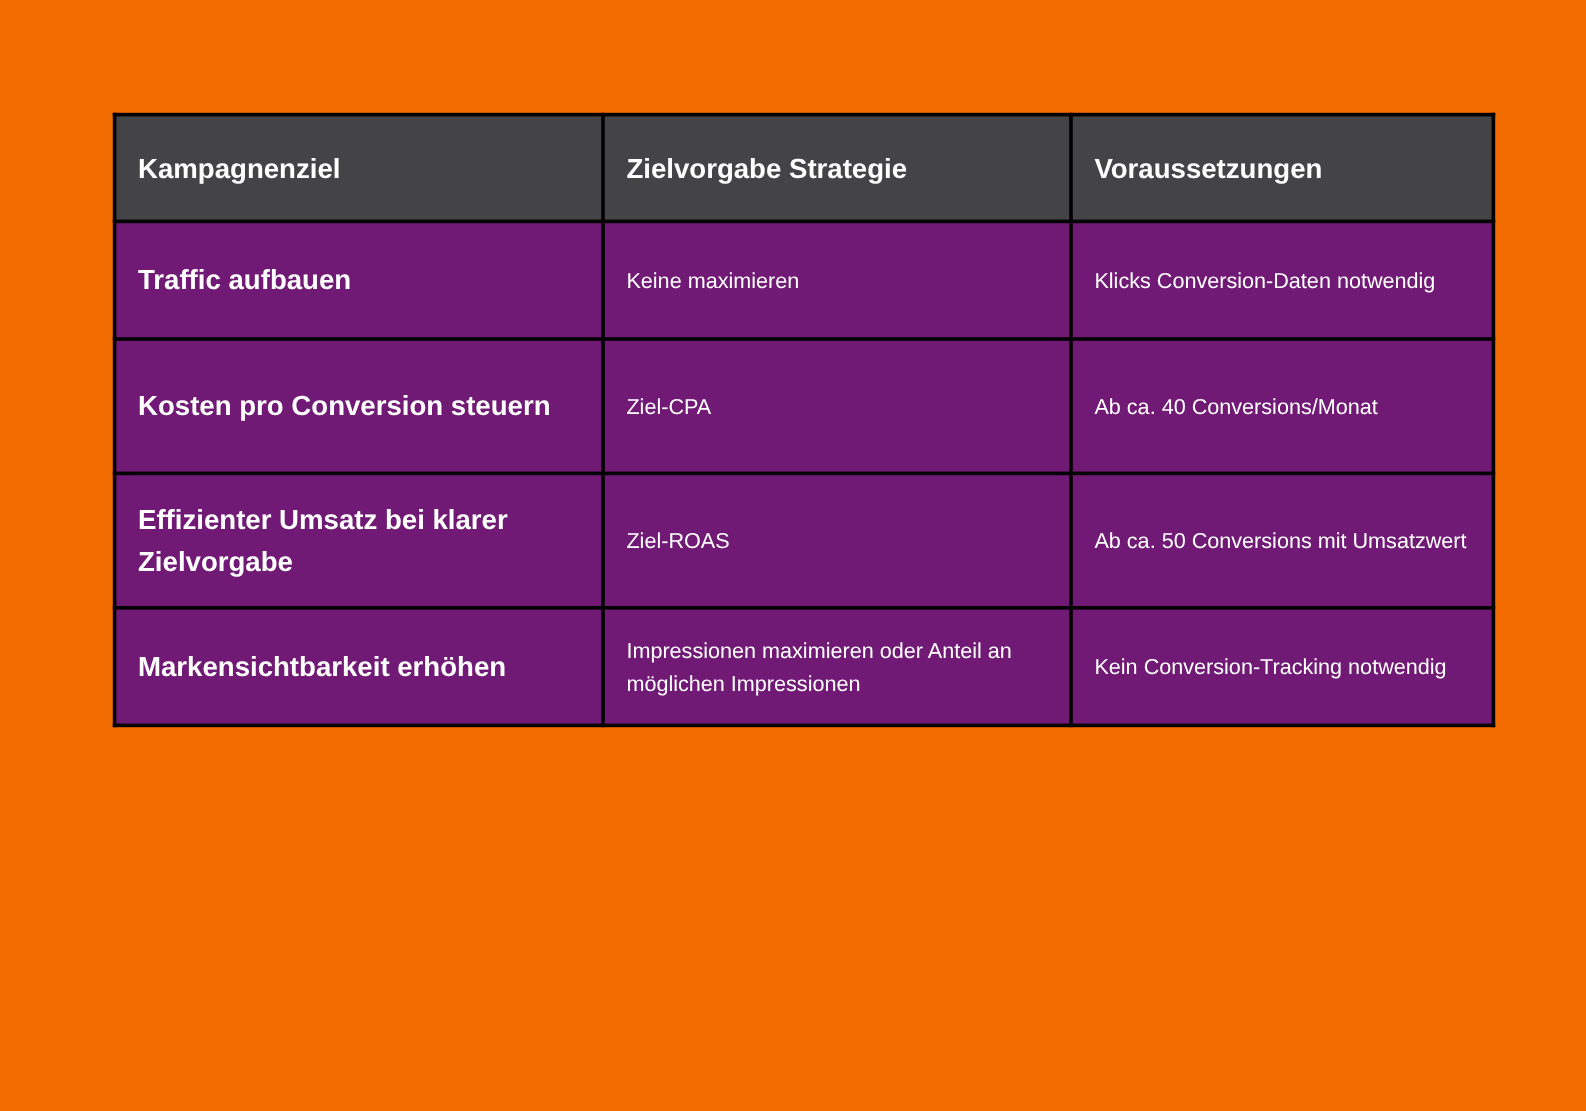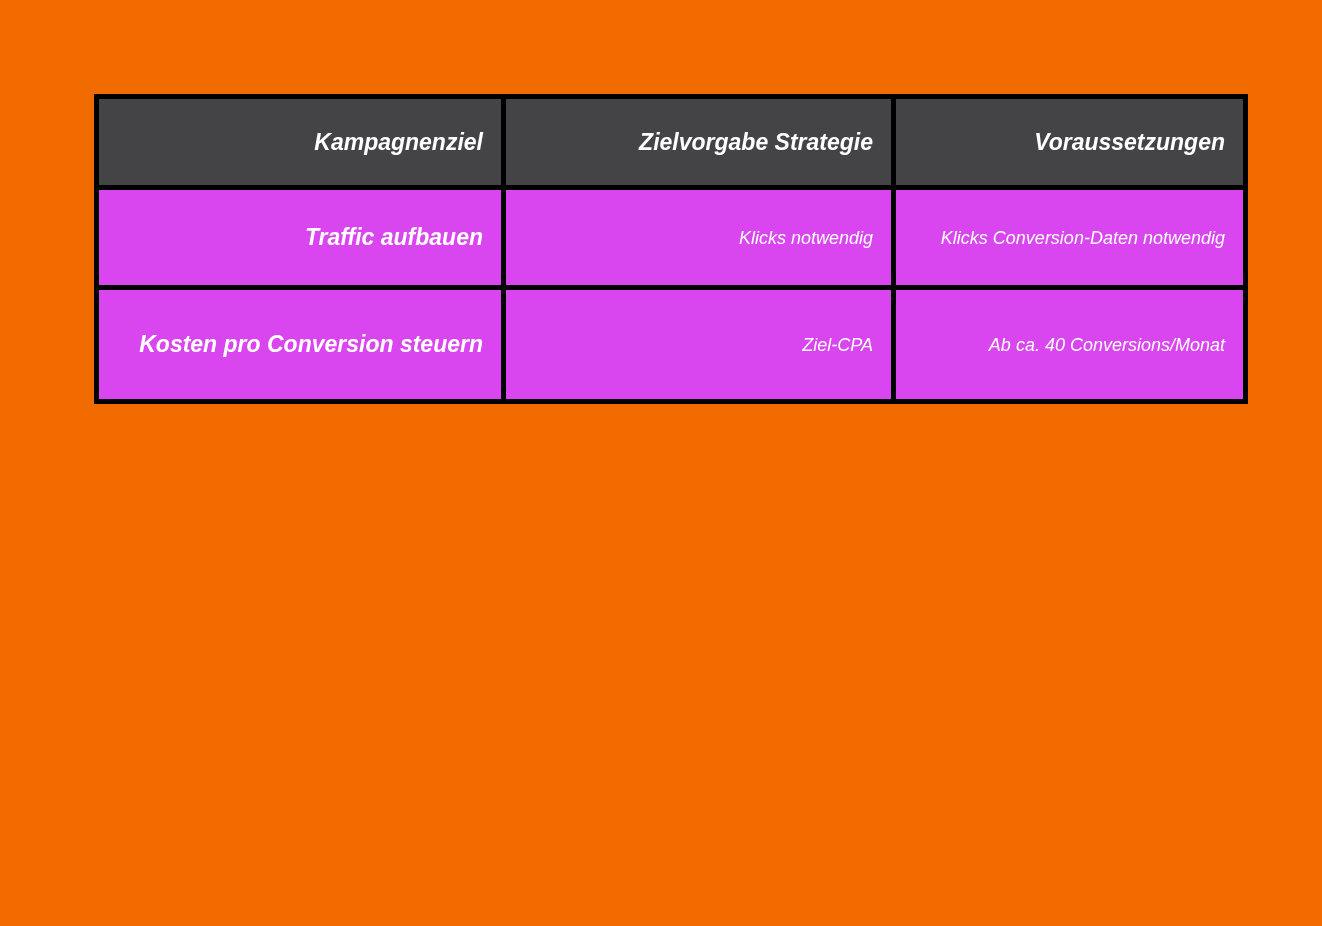--- a/index.html
+++ b/index.html
@@ -11,34 +11,33 @@
     overflow:hidden;
   }
   table {
     position:absolute;
     left:94px; top:94px;
     width:1149px;
     border-collapse:collapse;
     table-layout:fixed;
   }
   th, td {
-    border:5px solid #000000;
-    text-align:right;
+    border:3px solid #000000;
+    text-align:left;
     vertical-align:middle;
     color:#ffffff;
     padding:0 18px;
-    font-style:italic;
   }
   th {
     background:#444446;
     height:86px;
     font-size:23px;
     font-weight:bold;
   }
-  td { background:#d946ef; }
+  td { background:#701a75; }
   td.goal { font-size:23px; font-weight:bold; line-height:35px; }
   td.other { font-size:18px; line-height:28px; }
   tr.r1 td { height:95px; }
   tr.r2 td { height:95px; }
   tr.r3 td { height:109px;margin-top:20px; }
   tr.r4 td { height:95px; }
   tr.r5 td { height:109px; }
   tr.r6 td { height:95px; }
   col.c1 { width:407px; }
   col.c2 { width:390px; }
@@ -56,22 +55,32 @@
   <thead>
     <tr>
       <th>Kampagnenziel</th>
       <th>Zielvorgabe Strategie</th>
       <th>Voraussetzungen</th>
     </tr>
   </thead>
   <tbody>
     <tr class="r1">
       <td class="goal">Traffic aufbauen</td>
-      <td class="other">Klicks notwendig</td>
+      <td class="other">Keine maximieren</td>
       <td class="other">Klicks Conversion-Daten notwendig</td>
     </tr>
     <tr class="r3">
       <td class="goal">Kosten pro Conversion steuern</td>
       <td class="other">Ziel-CPA</td>
       <td class="other">Ab ca. 40 Conversions/Monat</td>
     </tr>
+    <tr class="r5">
+      <td class="goal">Effizienter Umsatz bei klarer Zielvorgabe</td>
+      <td class="other">Ziel-ROAS</td>
+      <td class="other">Ab ca. 50 Conversions mit Umsatzwert</td>
+    </tr>
+    <tr class="r6">
+      <td class="goal">Markensichtbarkeit erhöhen</td>
+      <td class="other">Impressionen maximieren oder Anteil an möglichen Impressionen</td>
+      <td class="other">Kein Conversion-Tracking notwendig</td>
+    </tr>
   </tbody>
 </table>
 
 </body></html>

